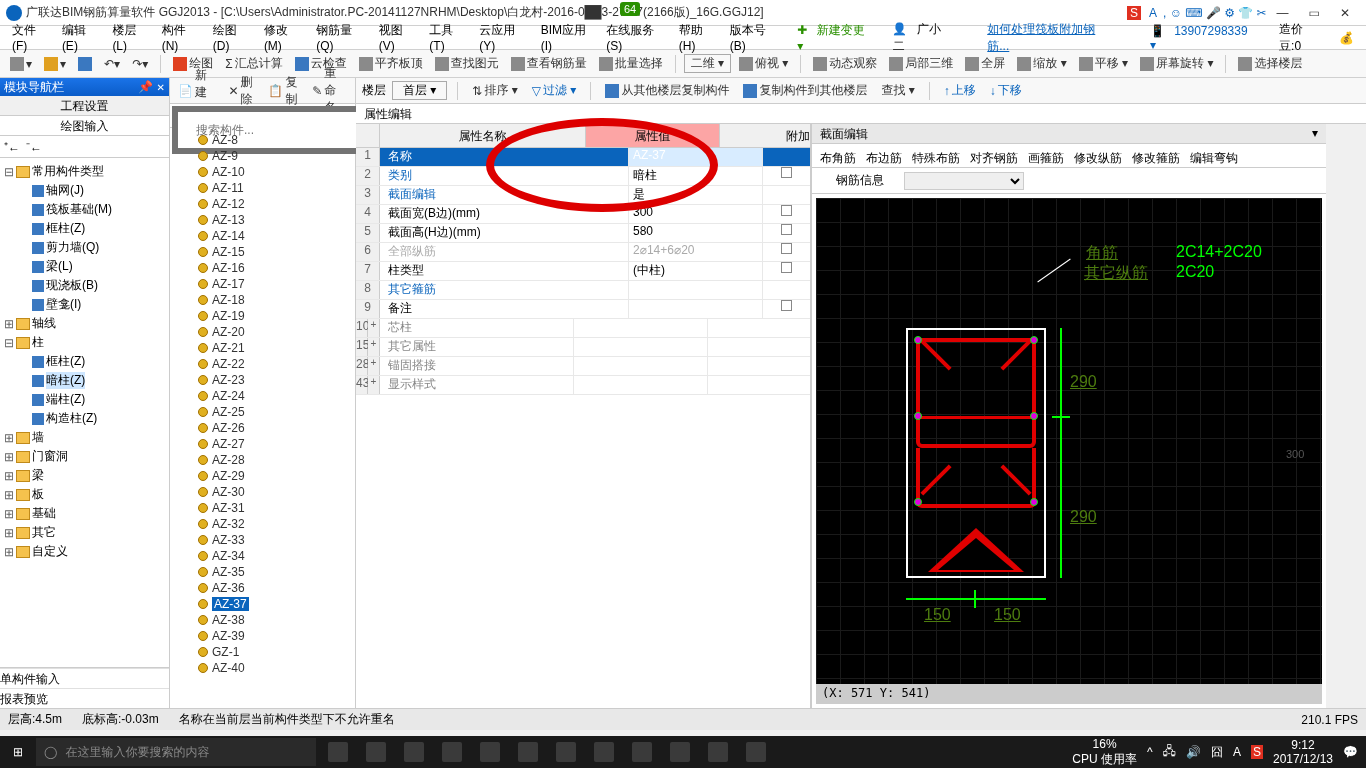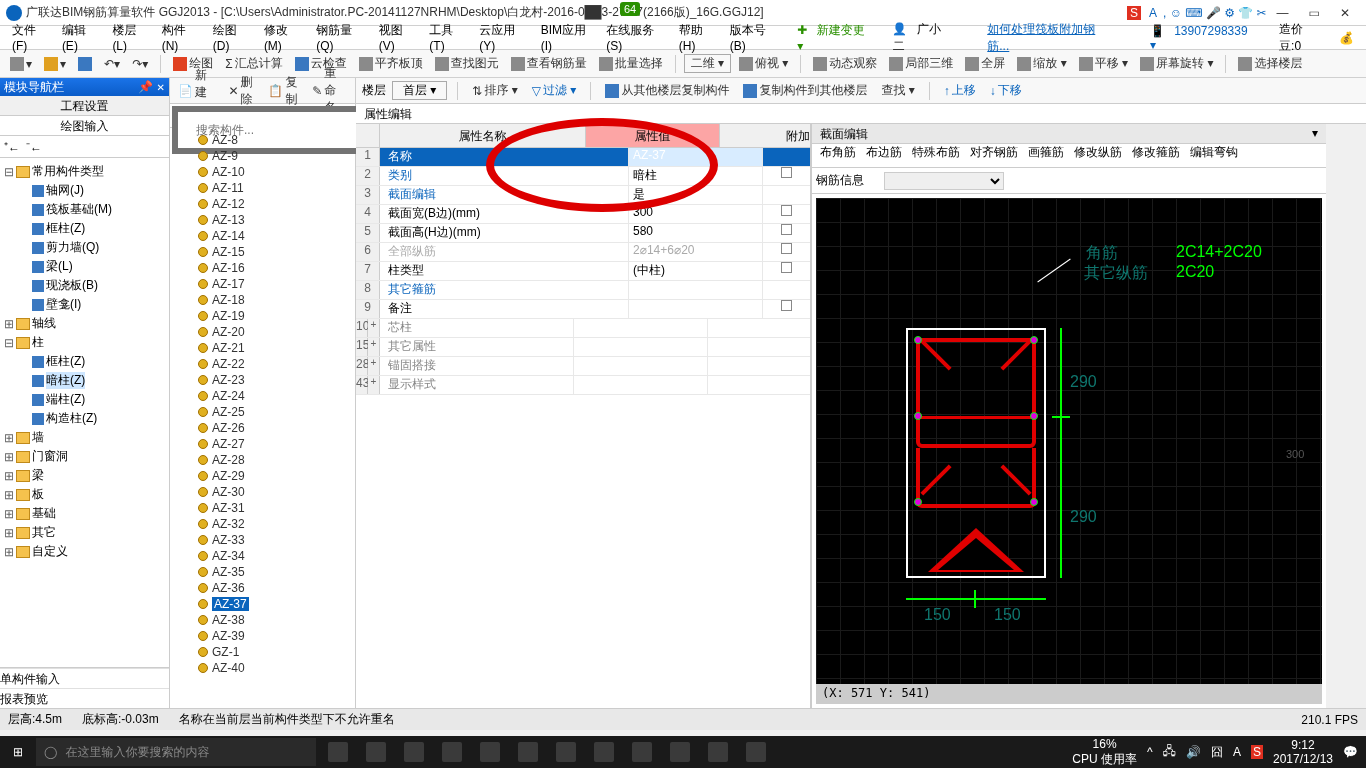--- a/index.html
+++ b/index.html
@@ -60,26 +60,26 @@
 .ptr .c1.blue { color:#0a64bc; }
 .ptr .c2 { width:134px; border-right:1px solid #e8e8e8; padding-left:4px; }
 .ptr .c3 { flex:1; text-align:center; }
 .ptr.sel { background:#0a64bc; color:#fff; }
 .ptr.sel .c1.blue { color:#fff; }
 .ptr.hl .c2 { background:#d8ecff; }
 .chk { display:inline-block; width:11px; height:11px; border:1px solid #888; background:#fff; }
 .ellipse { position:absolute; left:130px; top:-6px; width:232px; height:94px; border:8px solid #d00; border-radius:50%; pointer-events:none; }
 .section { width:515px; border-left:1px solid #ccc; background:#fff; display:flex; flex-direction:column; }
 .sectitle { height:20px; background:#e8e8e8; padding:2px 8px; border-bottom:1px solid #ccc; display:flex; justify-content:space-between; }
-.sectabs { height:24px; border-bottom:1px solid #ccc; display:flex; align-items:flex-start; padding:0 8px; gap:10px; background:#fff; }
-.secsel { height:26px; border-bottom:1px solid #ccc; display:flex; align-items:center; padding:0 4px; gap:20px; }
+.sectabs { height:24px; border-bottom:1px solid #ccc; display:flex; align-items:flex-end; padding:0 8px; gap:10px; background:#fff; }
+.secsel { height:26px; border-bottom:1px solid #ccc; display:flex; align-items:center; padding:0 24px; gap:20px; }
 .secsel select { width:120px; height:18px; border:1px solid #ccc; }
 .canvas { flex:1; background:#000; margin:4px; position:relative; overflow:hidden; }
 .grid { position:absolute; inset:0; background-image:linear-gradient(#1a1a1a 1px,transparent 1px),linear-gradient(90deg,#1a1a1a 1px,transparent 1px); background-size:24px 24px; }
-.canvas .lbl { position:absolute; color:#0f766e; font-size:16px; }
+.canvas .lbl { position:absolute; color:#4d7c0f; font-size:16px;text-decoration:underline; }
 .canvas .glbl { position:absolute; color:#0f0; font-size:16px; }
 .canvas .dlbl { position:absolute; color:#555; font-size:11px; }
 .coords { position:absolute; left:0; bottom:0; right:0; height:20px; background:#ccc; color:#000; padding:2px 6px; font-family:monospace; }
 .shape { position:absolute; }
 .stsbar { height:22px; background:#e8e8e8; border-top:1px solid #ccc; display:flex; align-items:center; padding:0 8px; gap:20px; }
 .stsbar .r { margin-left:auto; }
 .taskbar { position:absolute; bottom:0; left:0; right:0; height:32px; background:#1a1a1a; display:flex; align-items:center; color:#fff; }
 .taskbar .start { width:36px; text-align:center; }
 .taskbar .srch { width:280px; background:#2a2a2a; height:28px; display:flex; align-items:center; padding:0 8px; color:#888; gap:8px; }
 .taskbar .icons { display:flex; gap:18px; padding:0 12px; }

